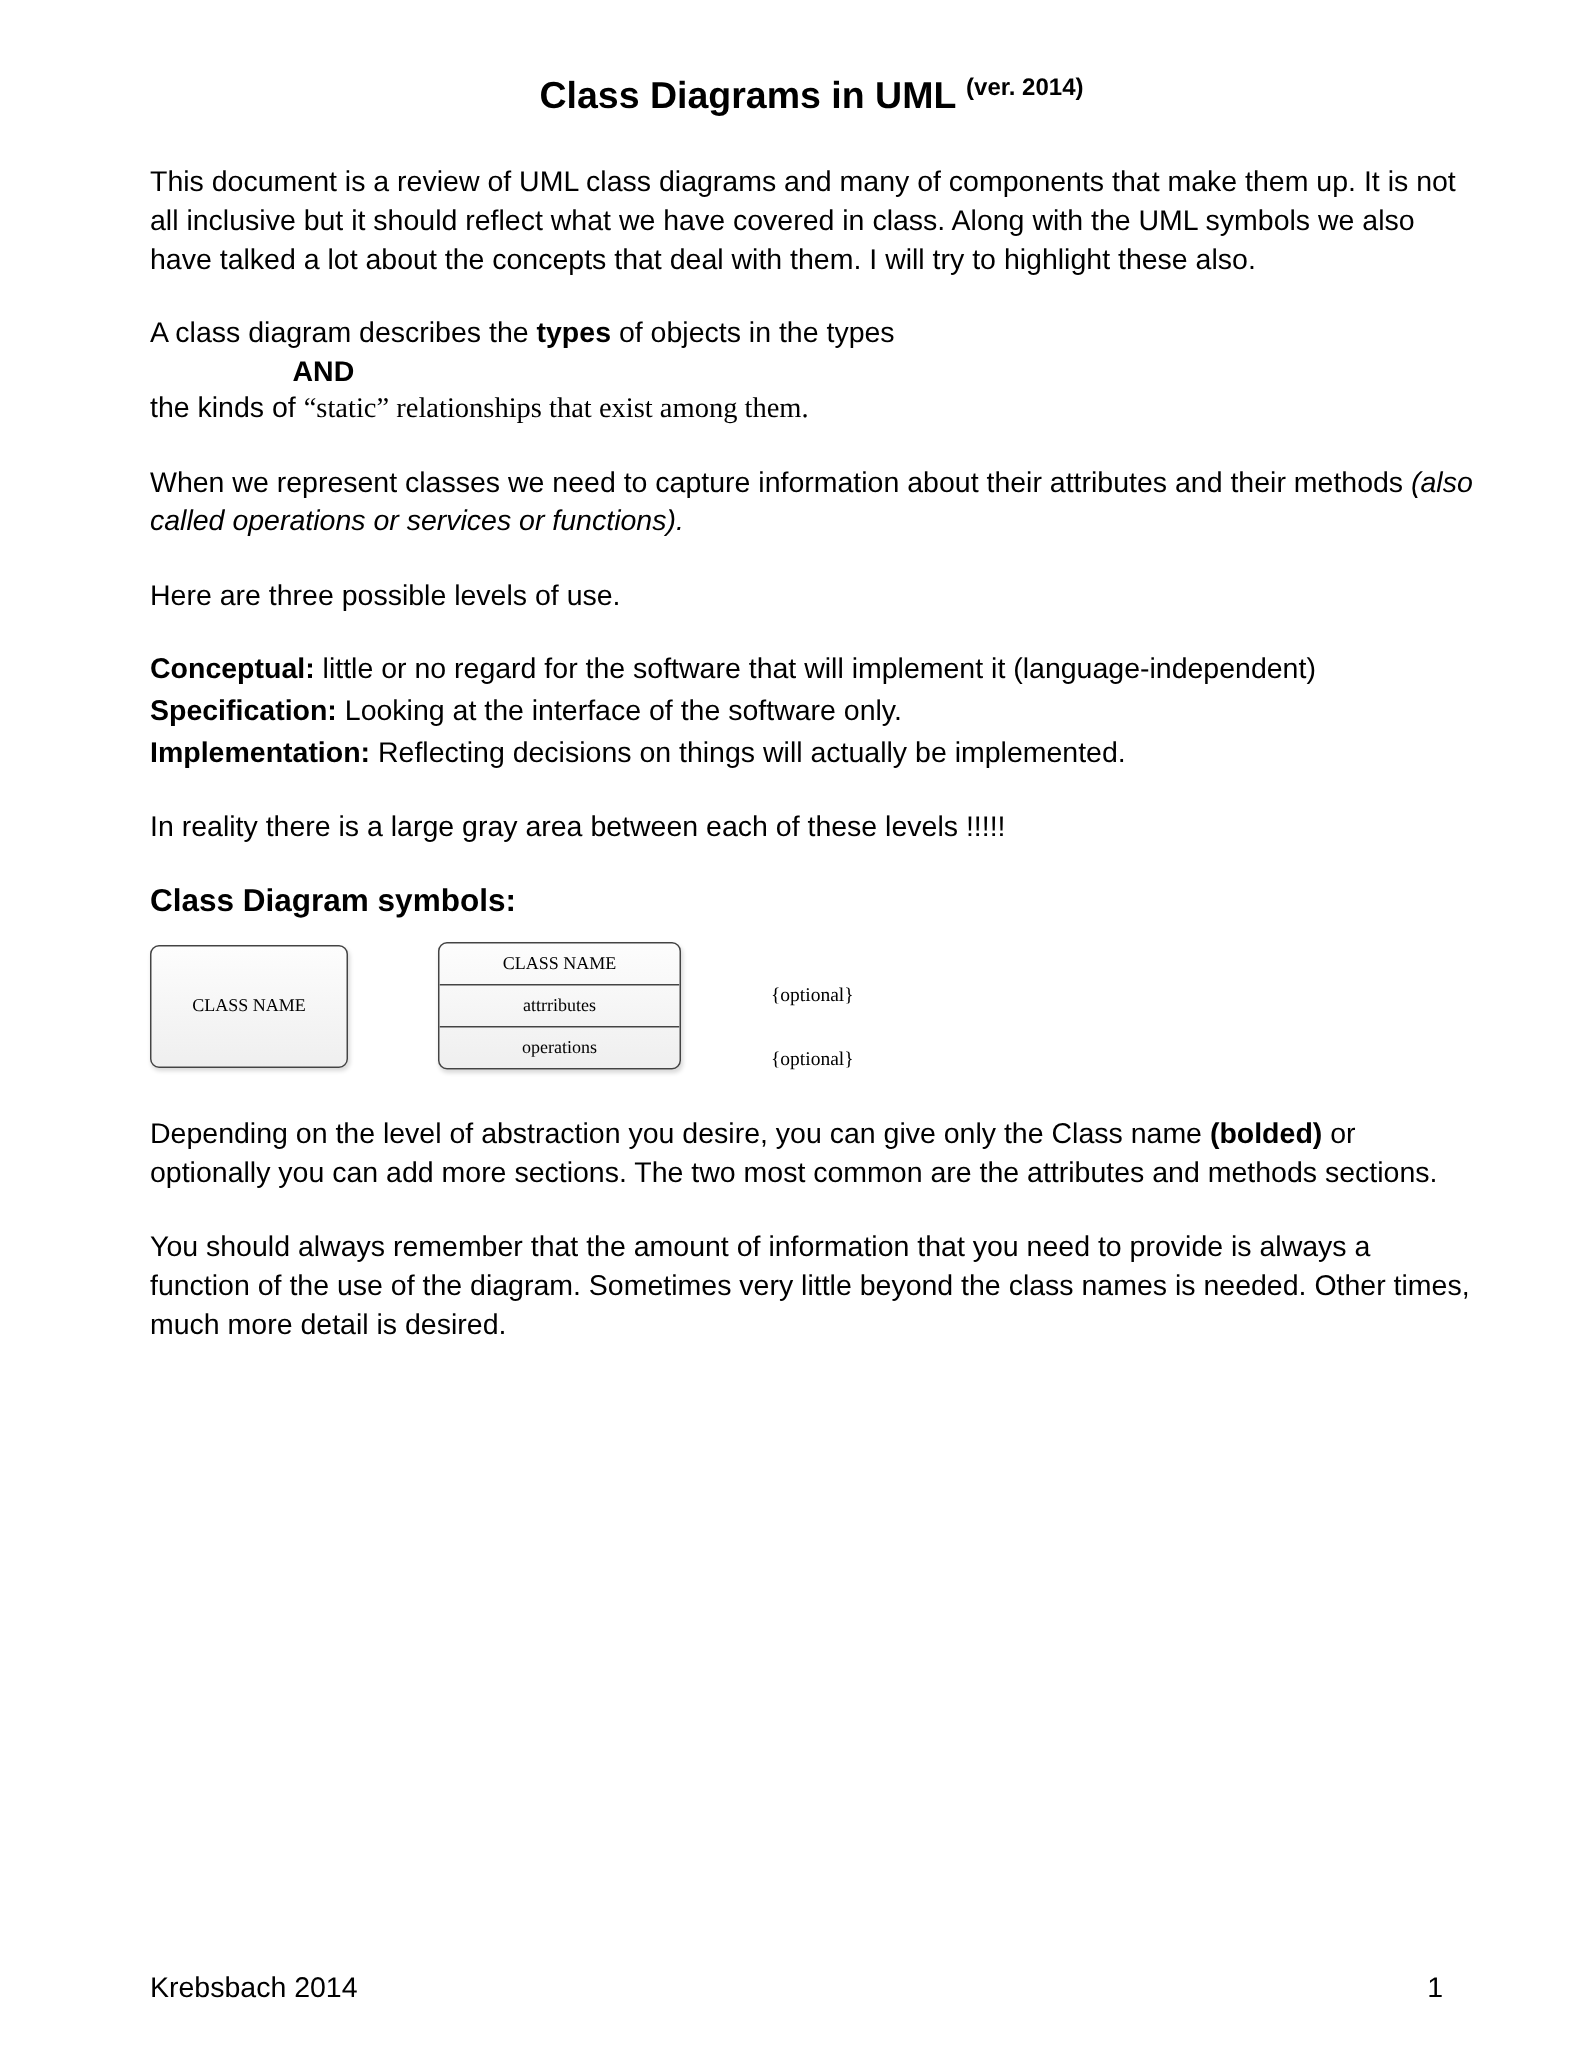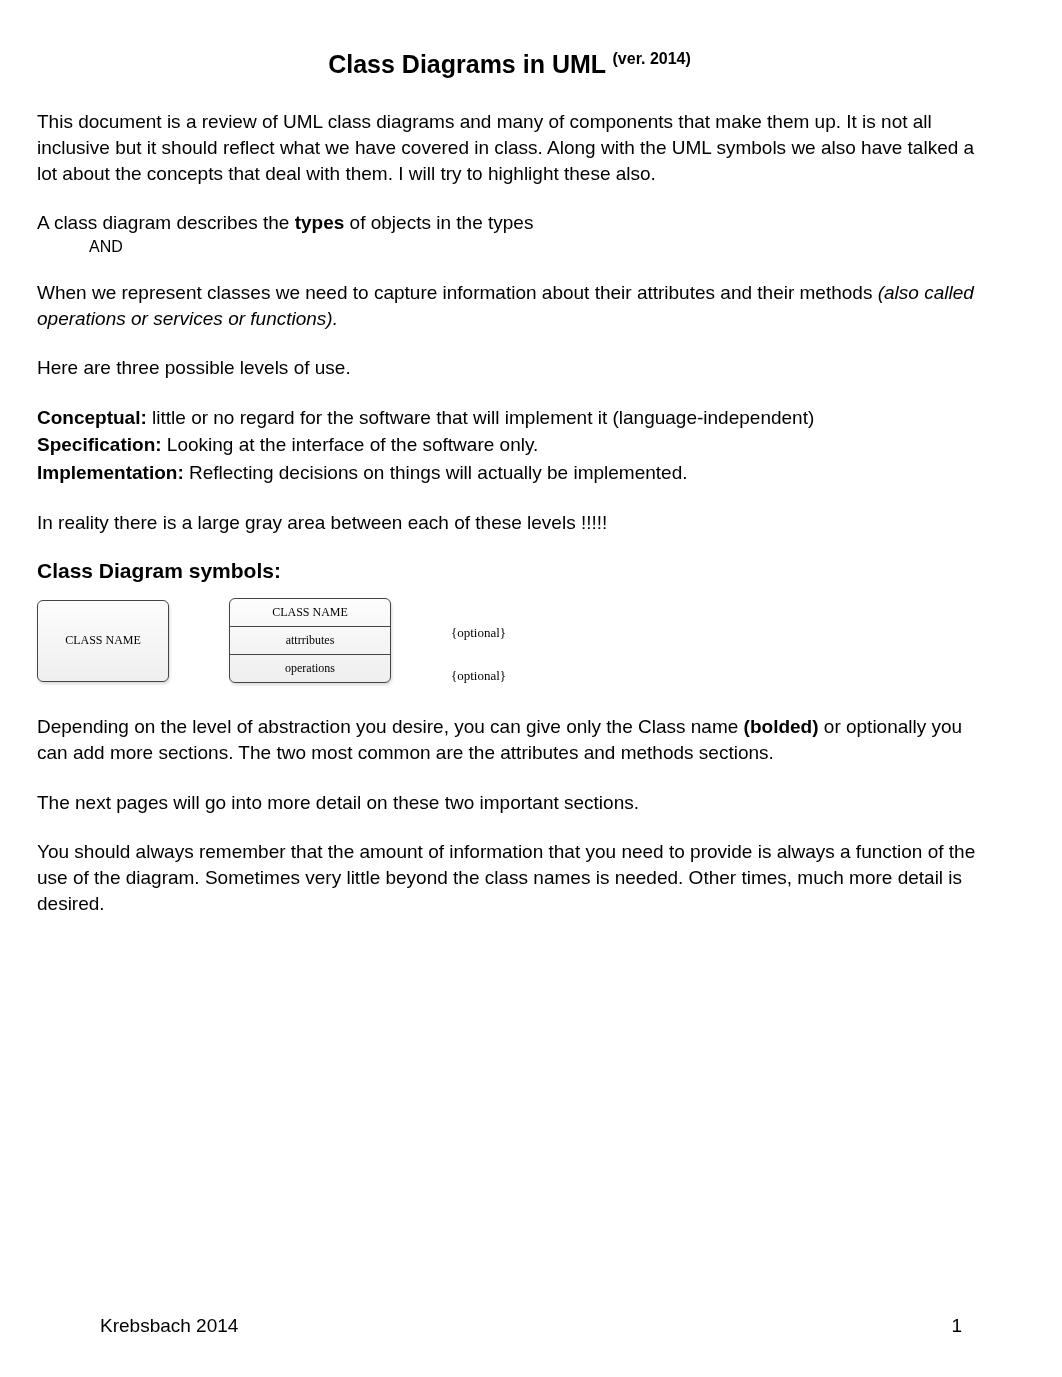--- a/index.html
+++ b/index.html
@@ -5,41 +5,41 @@
   body {
     margin: 0;
     padding: 0;
     background: #ffffff;
     font-family: Arial, Helvetica, sans-serif;
     color: #000000;
   }
   .page {
     width: 1062px;
     height: 1377px;
-    padding: 50px 80px 40px 37px;
+    padding: 50px 80px 40px 100px;
     box-sizing: border-box;
     position: relative;
   }
   .title {
     text-align: center;
     font-size: 25px;
     font-weight: bold;
     margin-bottom: 30px;
   }
   .title sup { font-size: 16px; }
   .para {
     font-size: 19px;
     line-height: 1.35;
     margin: 0 0 2px 0;
   }
   .block { margin-bottom: 24px; }
   .and-line {
-    margin-left: 52px;
-    font-weight: normal;
-    font-size: 16px;
+    margin-left: 95px;
+    font-weight: bold;
+    font-size: 19px;
   }
   .serif { font-family: "Times New Roman", Times, serif; }
   .ital { font-style: italic; }
   .bold { font-weight: bold; }
   .section-h {
     font-size: 21px;
     font-weight: bold;
     margin: 10px 0 14px 0;
   }
   .symbols-row {
@@ -107,20 +107,23 @@
 
   <div class="block">
     <p class="para">This document is a review of UML class diagrams and many of components that make them up. It is not all inclusive but it should reflect what we have covered in class. Along with the UML symbols we also have talked a lot about the concepts that deal with them. I will try to highlight these also.</p>
   </div>
 
   <div class="block">
     <p class="para">
       <span>A class diagram describes the</span><span class="bold"> types </span><span>of objects in the types</span>
     </p>
     <div class="and-line">AND</div>
+    <p class="para">
+      <span>the kinds of </span><span class="serif">“static” relationships that exist among them.</span>
+    </p>
   </div>
 
   <div class="block">
     <p class="para">
       <span>When we represent classes we need to capture information about their attributes and their methods </span><span class="ital">(also called operations or services or functions).</span>
     </p>
   </div>
 
 
 
@@ -154,23 +157,20 @@
       <span>{optional}</span>
     </div>
   </div>
 
   <div class="block">
     <p class="para">
       <span>Depending on the level of abstraction you desire, you can give only the Class name </span><span class="bold">(bolded)</span><span> or optionally you can add more sections. The two most common are the attributes and methods sections.</span>
     </p>
   </div>
 
-  <div class="block">
-    <p class="para">The next pages will go into more detail on these two important sections.</p>
-  </div>
 
   <div class="block">
     <p class="para">You should always remember that the amount of information that you need to provide is always a function of the use of the diagram. Sometimes very little beyond the class names is needed. Other times, much more detail is desired.</p>
   </div>
 
   <div class="footer">
     <span>Krebsbach 2014</span>
     <span>1</span>
   </div>
 

